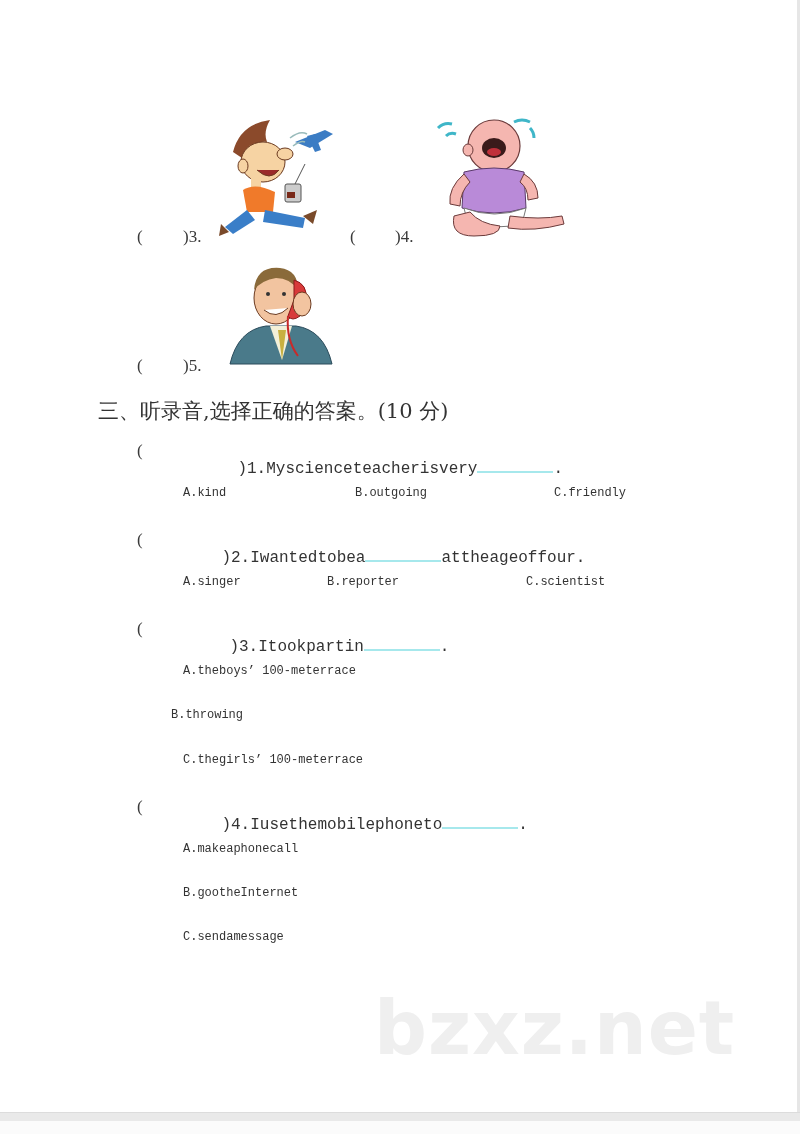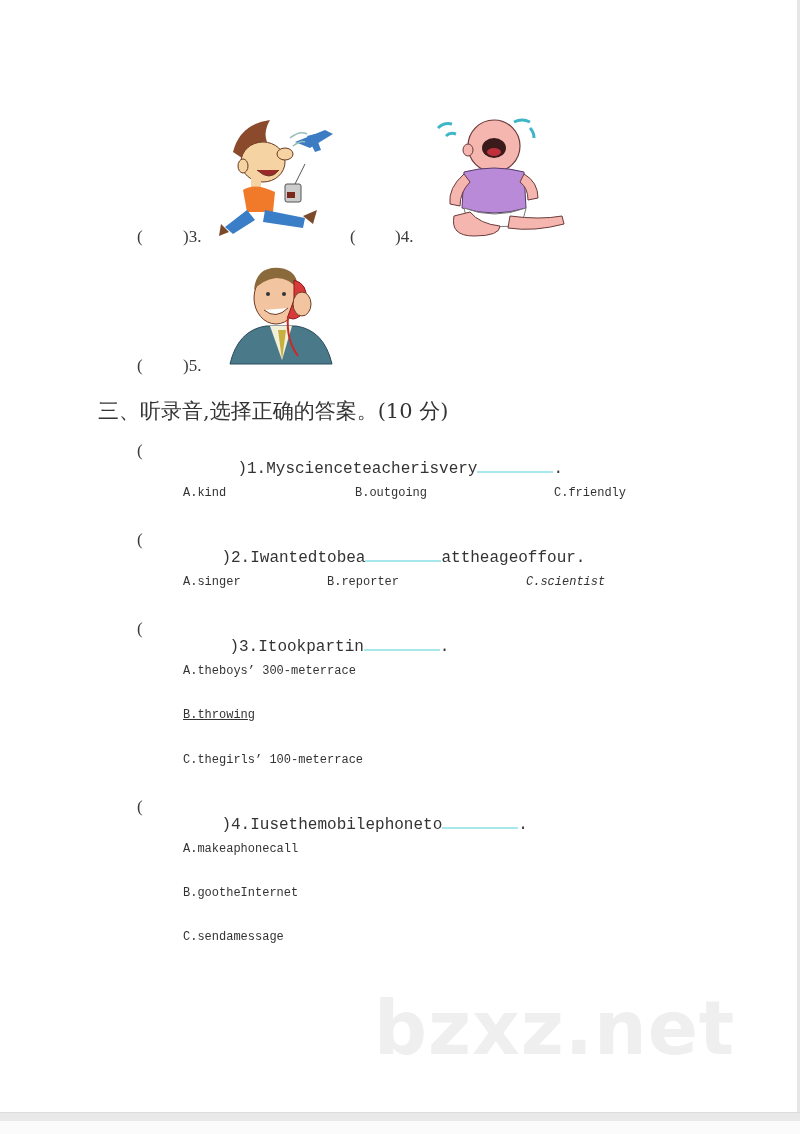--- a/index.html
+++ b/index.html
@@ -124,28 +124,28 @@
   <div class="opt" style="left:183px; top:486px;">A.kind</div>
   <div class="opt" style="left:355px; top:486px;">B.outgoing</div>
   <div class="opt" style="left:554px; top:486px;">C.friendly</div>
 
   <span class="paren-open" style="left:137px; top:530px;">(</span>
   <div class="q-line" style="left:183px; top:531px;">
     <span>)2.Iwantedtobea</span><span class="blank" style="width:76px;"></span><span>attheageoffour.</span>
   </div>
   <div class="opt" style="left:183px; top:575px;">A.singer</div>
   <div class="opt" style="left:327px; top:575px;">B.reporter</div>
-  <div class="opt" style="left:526px; top:575px;font-style:italic;">C.scientist</div>
+  <div class="opt" style="left:526px; top:575px;">C.scientist</div>
 
   <span class="paren-open" style="left:137px; top:619px;">(</span>
   <div class="q-line" style="left:191px; top:620px;">
     <span>)3.Itookpartin</span><span class="blank" style="width:76px;"></span><span>.</span>
   </div>
-  <div class="opt" style="left:183px; top:664px;">A.theboys’ 300-meterrace</div>
-  <div class="opt" style="left:183px; top:708px;text-decoration:underline;">B.throwing</div>
+  <div class="opt" style="left:183px; top:664px;">A.theboys’ 100-meterrace</div>
+  <div class="opt" style="left:171px; top:708px;">B.throwing</div>
   <div class="opt" style="left:183px; top:753px;">C.thegirls’ 100-meterrace</div>
 
   <span class="paren-open" style="left:137px; top:797px;">(</span>
   <div class="q-line" style="left:183px; top:798px;">
     <span>)4.Iusethemobilephoneto</span><span class="blank" style="width:76px;"></span><span>.</span>
   </div>
   <div class="opt" style="left:183px; top:842px;">A.makeaphonecall</div>
   <div class="opt" style="left:183px; top:886px;">B.gootheInternet</div>
   <div class="opt" style="left:183px; top:930px;">C.sendamessage</div>
 

